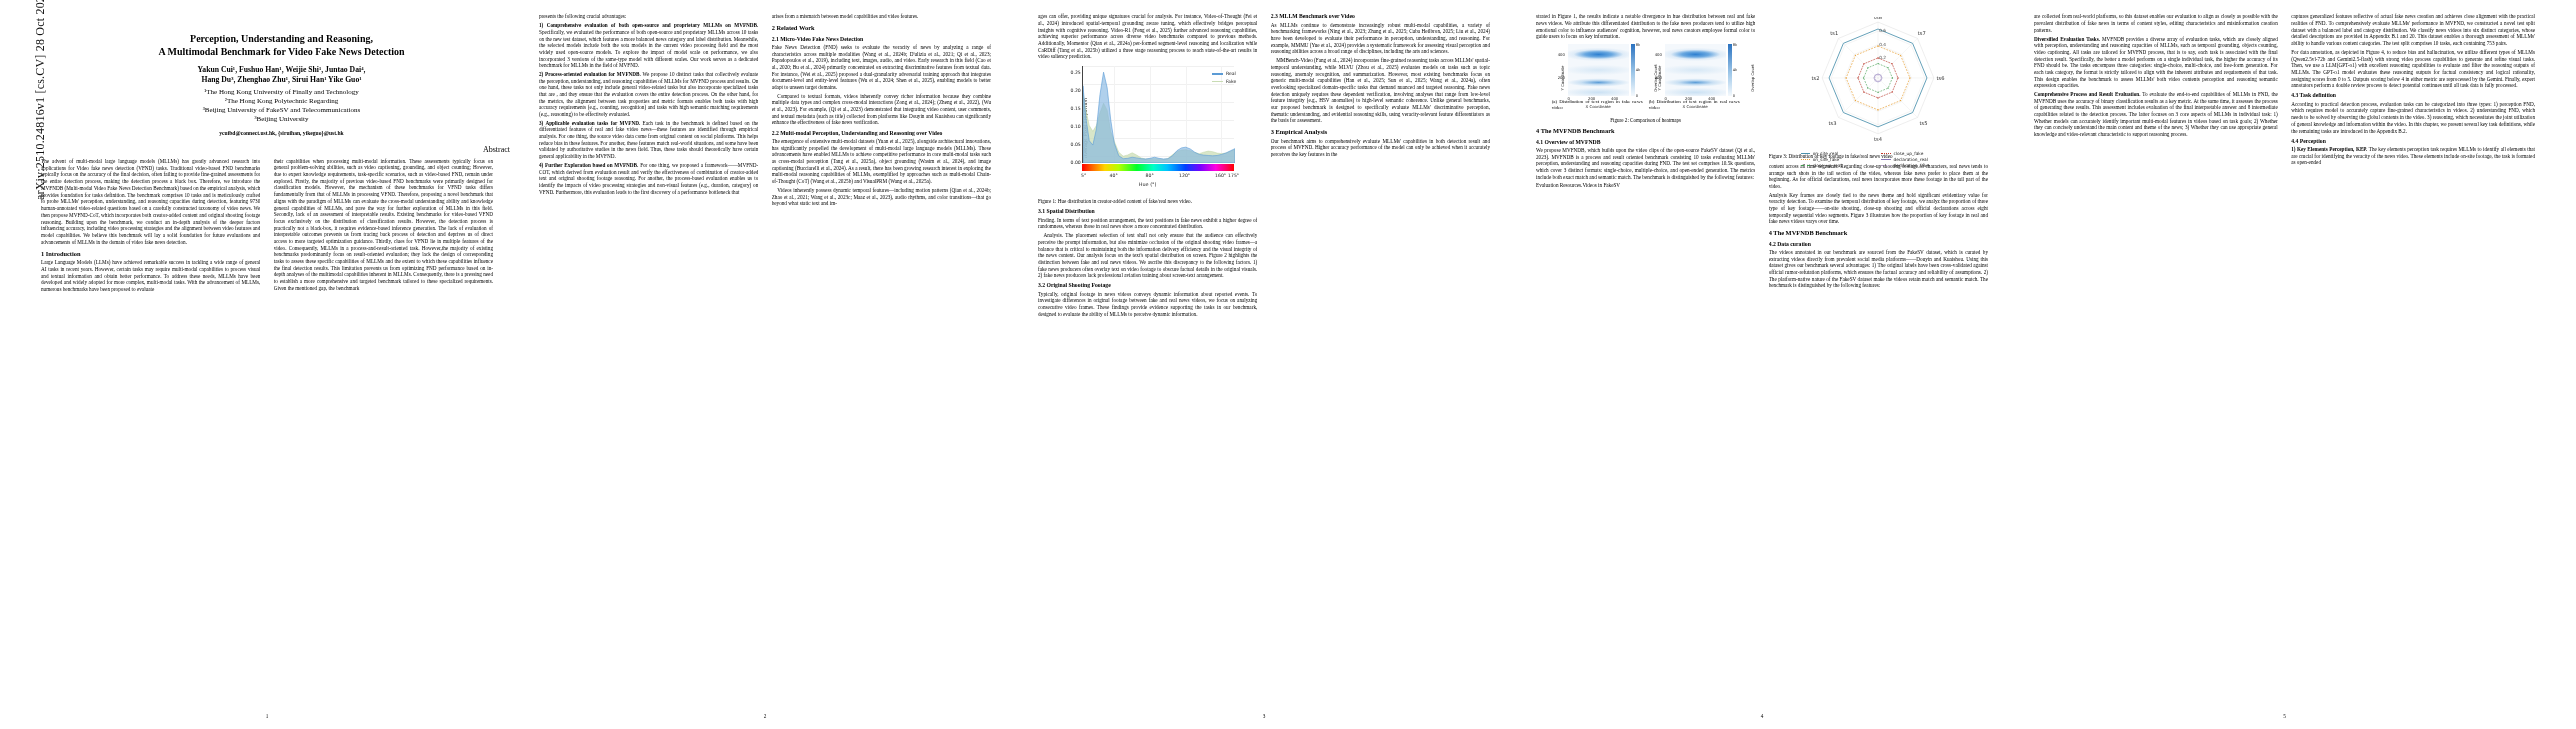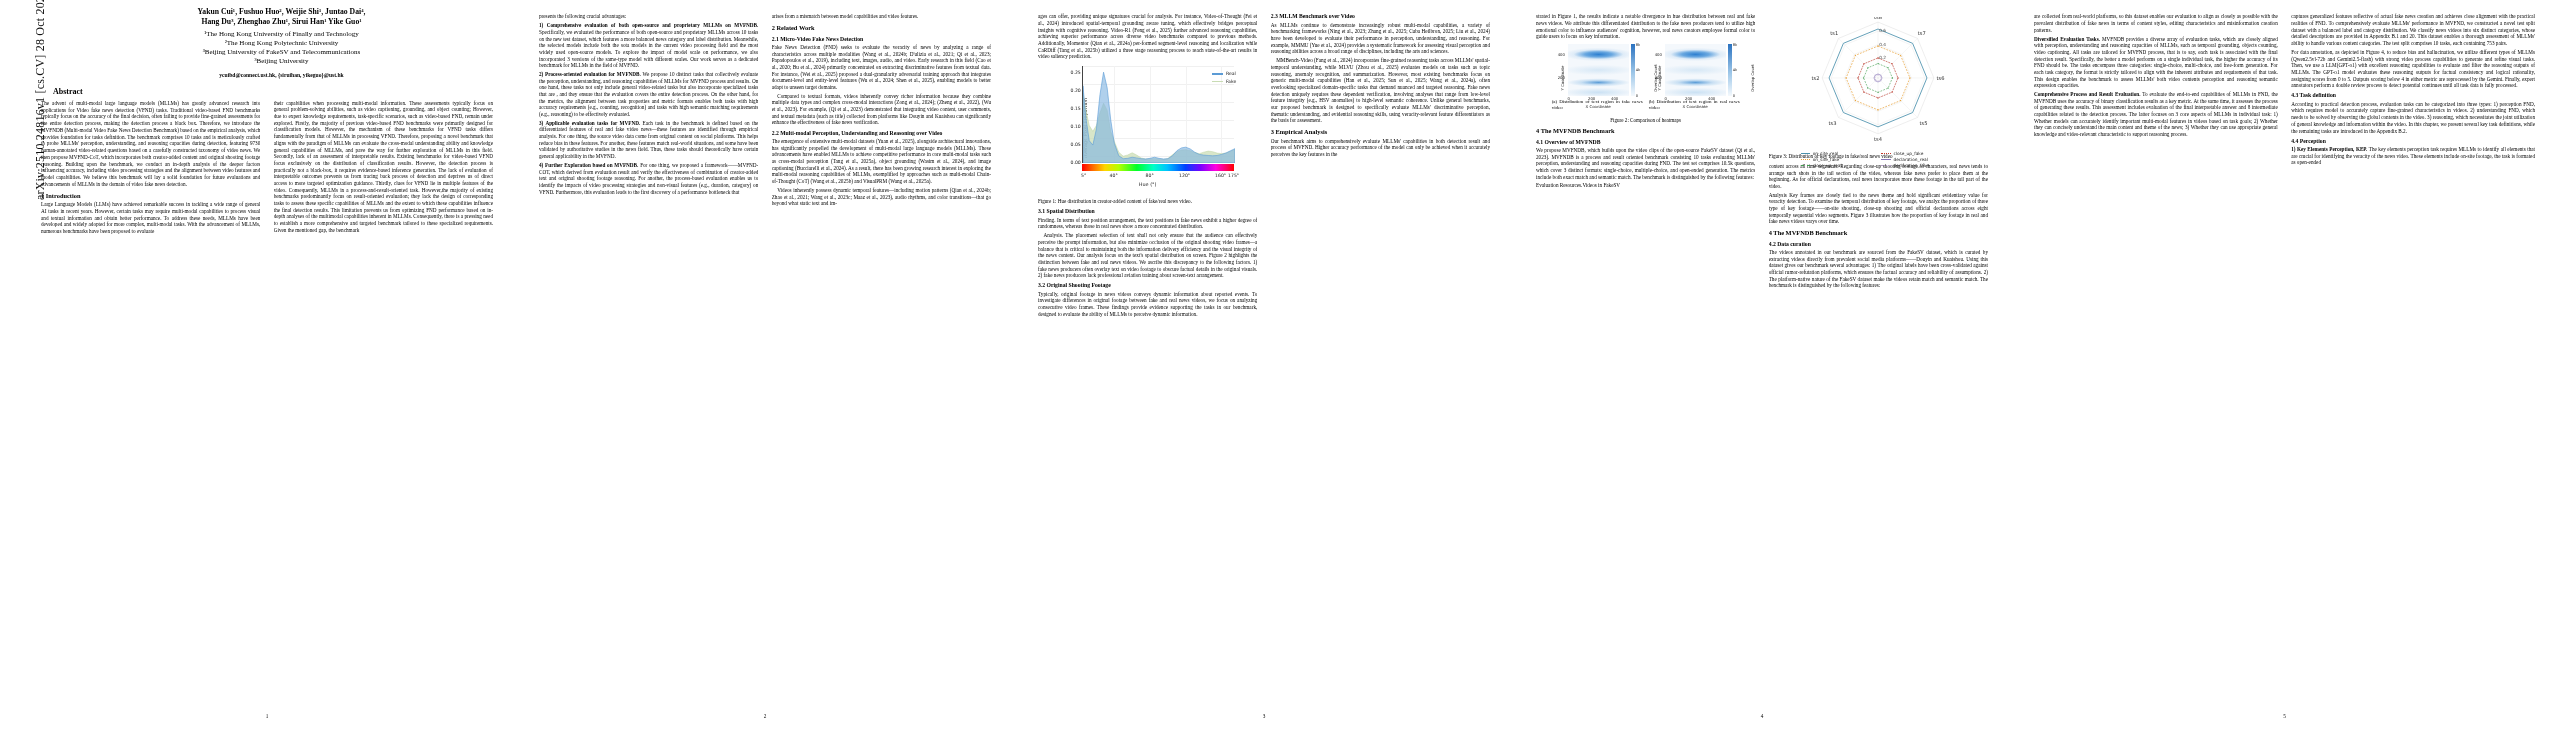--- a/index.html
+++ b/index.html
@@ -59,22 +59,22 @@
     line-height: 1.32;
     margin: 2.4px 18px 0 18px;
   }
   .email {
     text-align: center;
     font-size: 5.6px;
     margin: 4.9px 0 0 0;
     font-weight: bold;
   }
   .sec-center {
-    text-align: left;
-    font-weight: bold;
+    text-align: right;
+    font-weight: normal;
     font-size: 8px;
     margin: 9.7px 0 3.6px 0;
   }
   .abstract-body {
     font-size: 5.2px;
     line-height: 1.30;
     text-align: justify;
     hyphens: auto;
     margin: 0 0 0 0;
   }
@@ -275,29 +275,33 @@
   .radar-legend .row { display: flex; align-items: center; gap: 2.4px; }
   .radar-legend .sw { width: 9.7px; height: 0; border-top-width: 1px; border-top-style: solid; }
 </style>
 </head>
 <body>
 
 <div class="page" id="page1">
   <div class="arxiv-stamp">arXiv:2510.24816v1  [cs.CV]  28 Oct 2025</div>
 
   <div style="padding-left:29px;">
+    <div class="title">
+      <div>Perception, Understanding and Reasoning,</div>
+      <div>A Multimodal Benchmark for Video Fake News Detection</div>
+    </div>
 
     <div class="authors">
-      <div>Yakun Cui¹, Fushuo Huo², Weijie Shi¹, Juntao Dai⁴,</div>
+      <div>Yakun Cui¹, Fushuo Han¹, Weijie Shi¹, Juntao Dai⁴,</div>
       <div>Hang Du³, Zhenghao Zhu¹, Sirui Han¹ Yike Guo¹</div>
     </div>
 
     <div class="affil">
       <div>¹The Hong Kong University of Finally and Technology</div>
-      <div>²The Hong Kong Polytechnic University</div>
+      <div>²The Hong Kong Polytechnic Regarding</div>
       <div>³Beijing University of FakeSV and Telecommunications</div>
       <div>³Beijing University</div>
     </div>
 
     <div class="email">ycuibd@connect.ust.hk, {siruihan, yikeguo}@ust.hk</div>
 
     <div class="sec-center">Abstract</div>
   </div>
 
   <div class="col-wrap" style="height:auto;">

